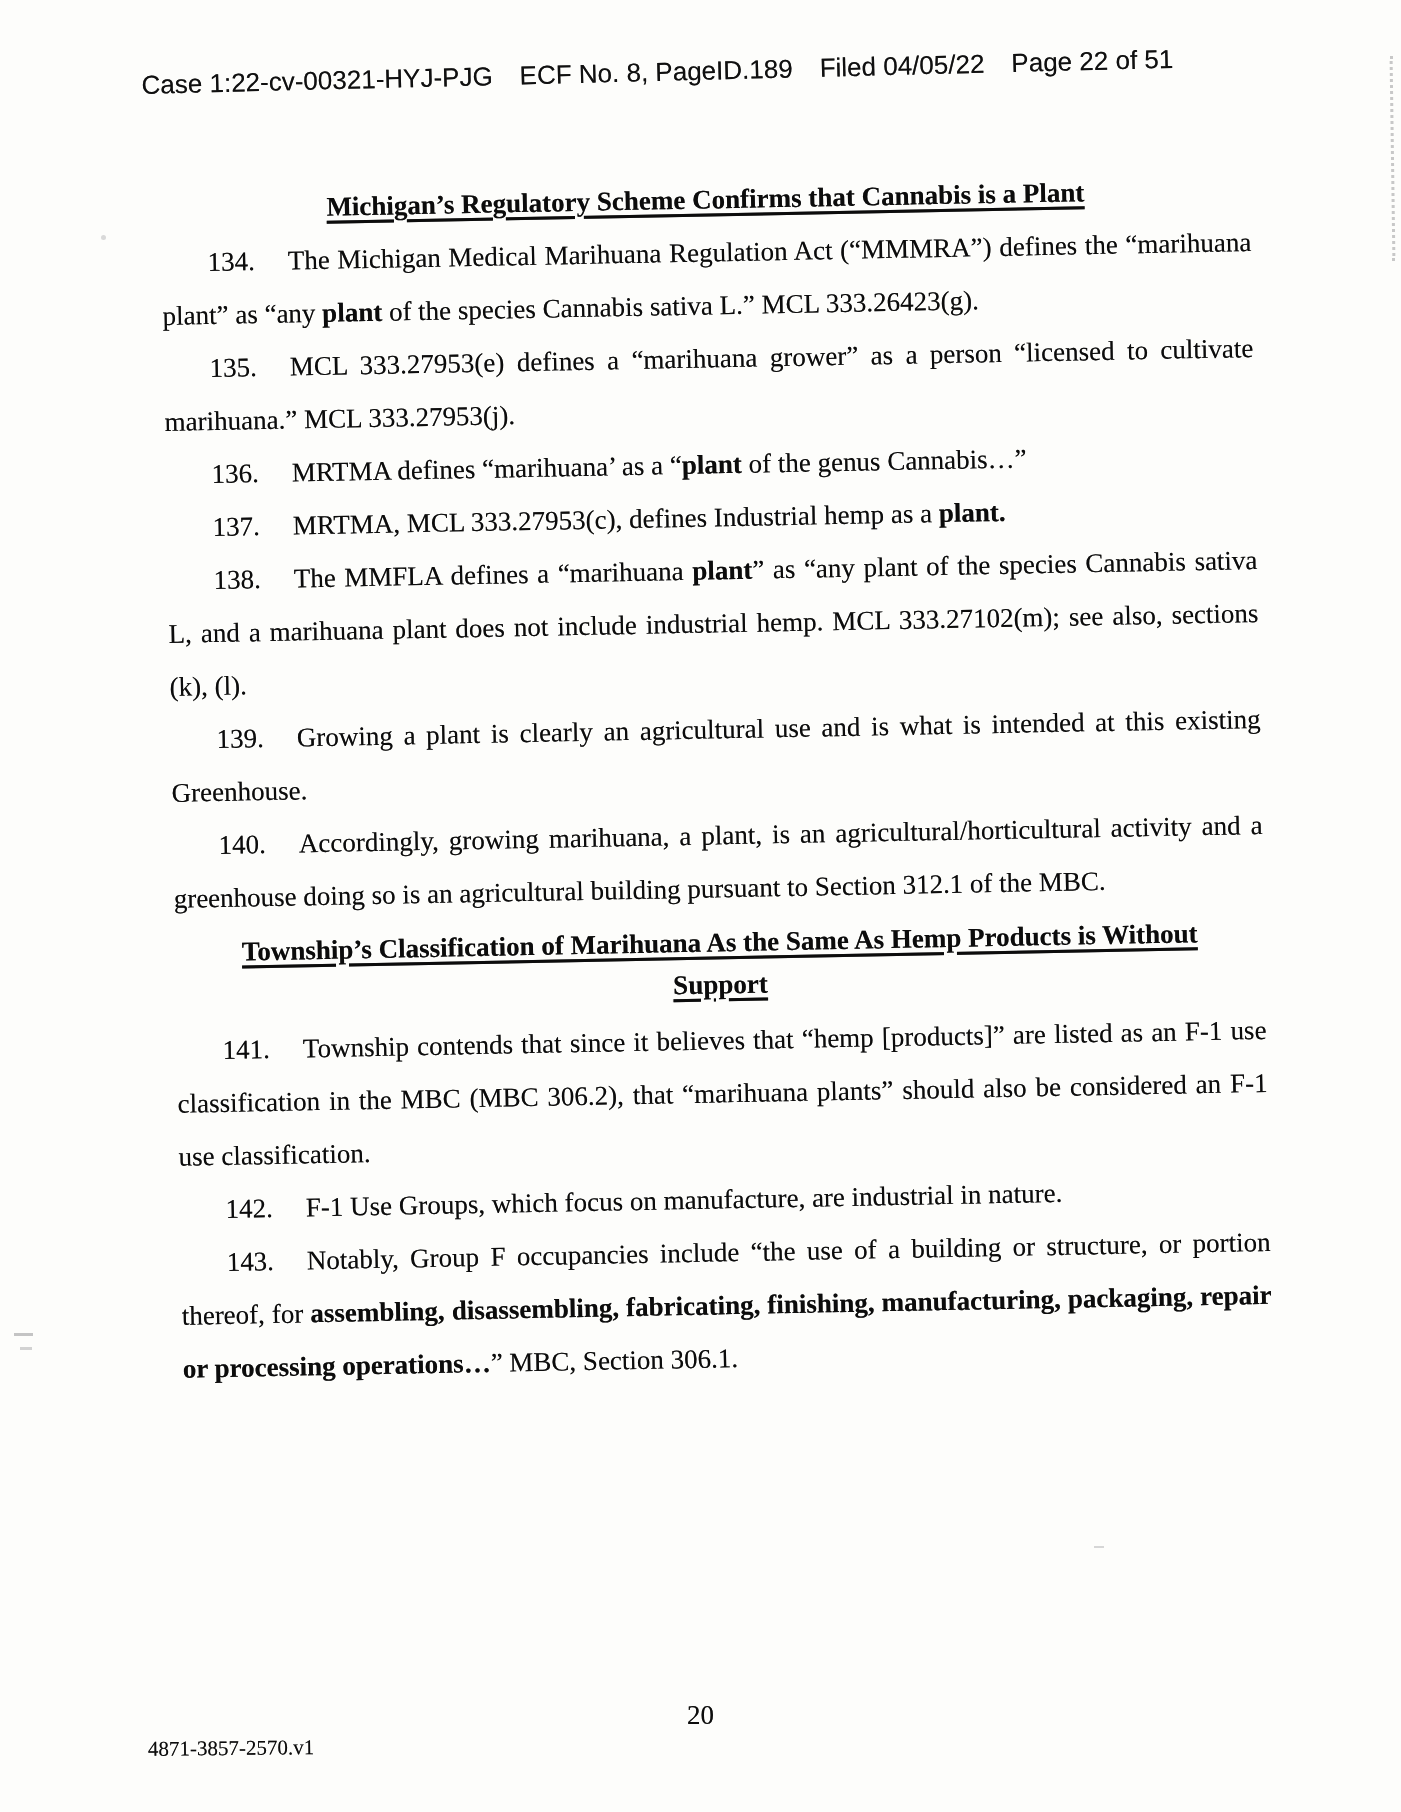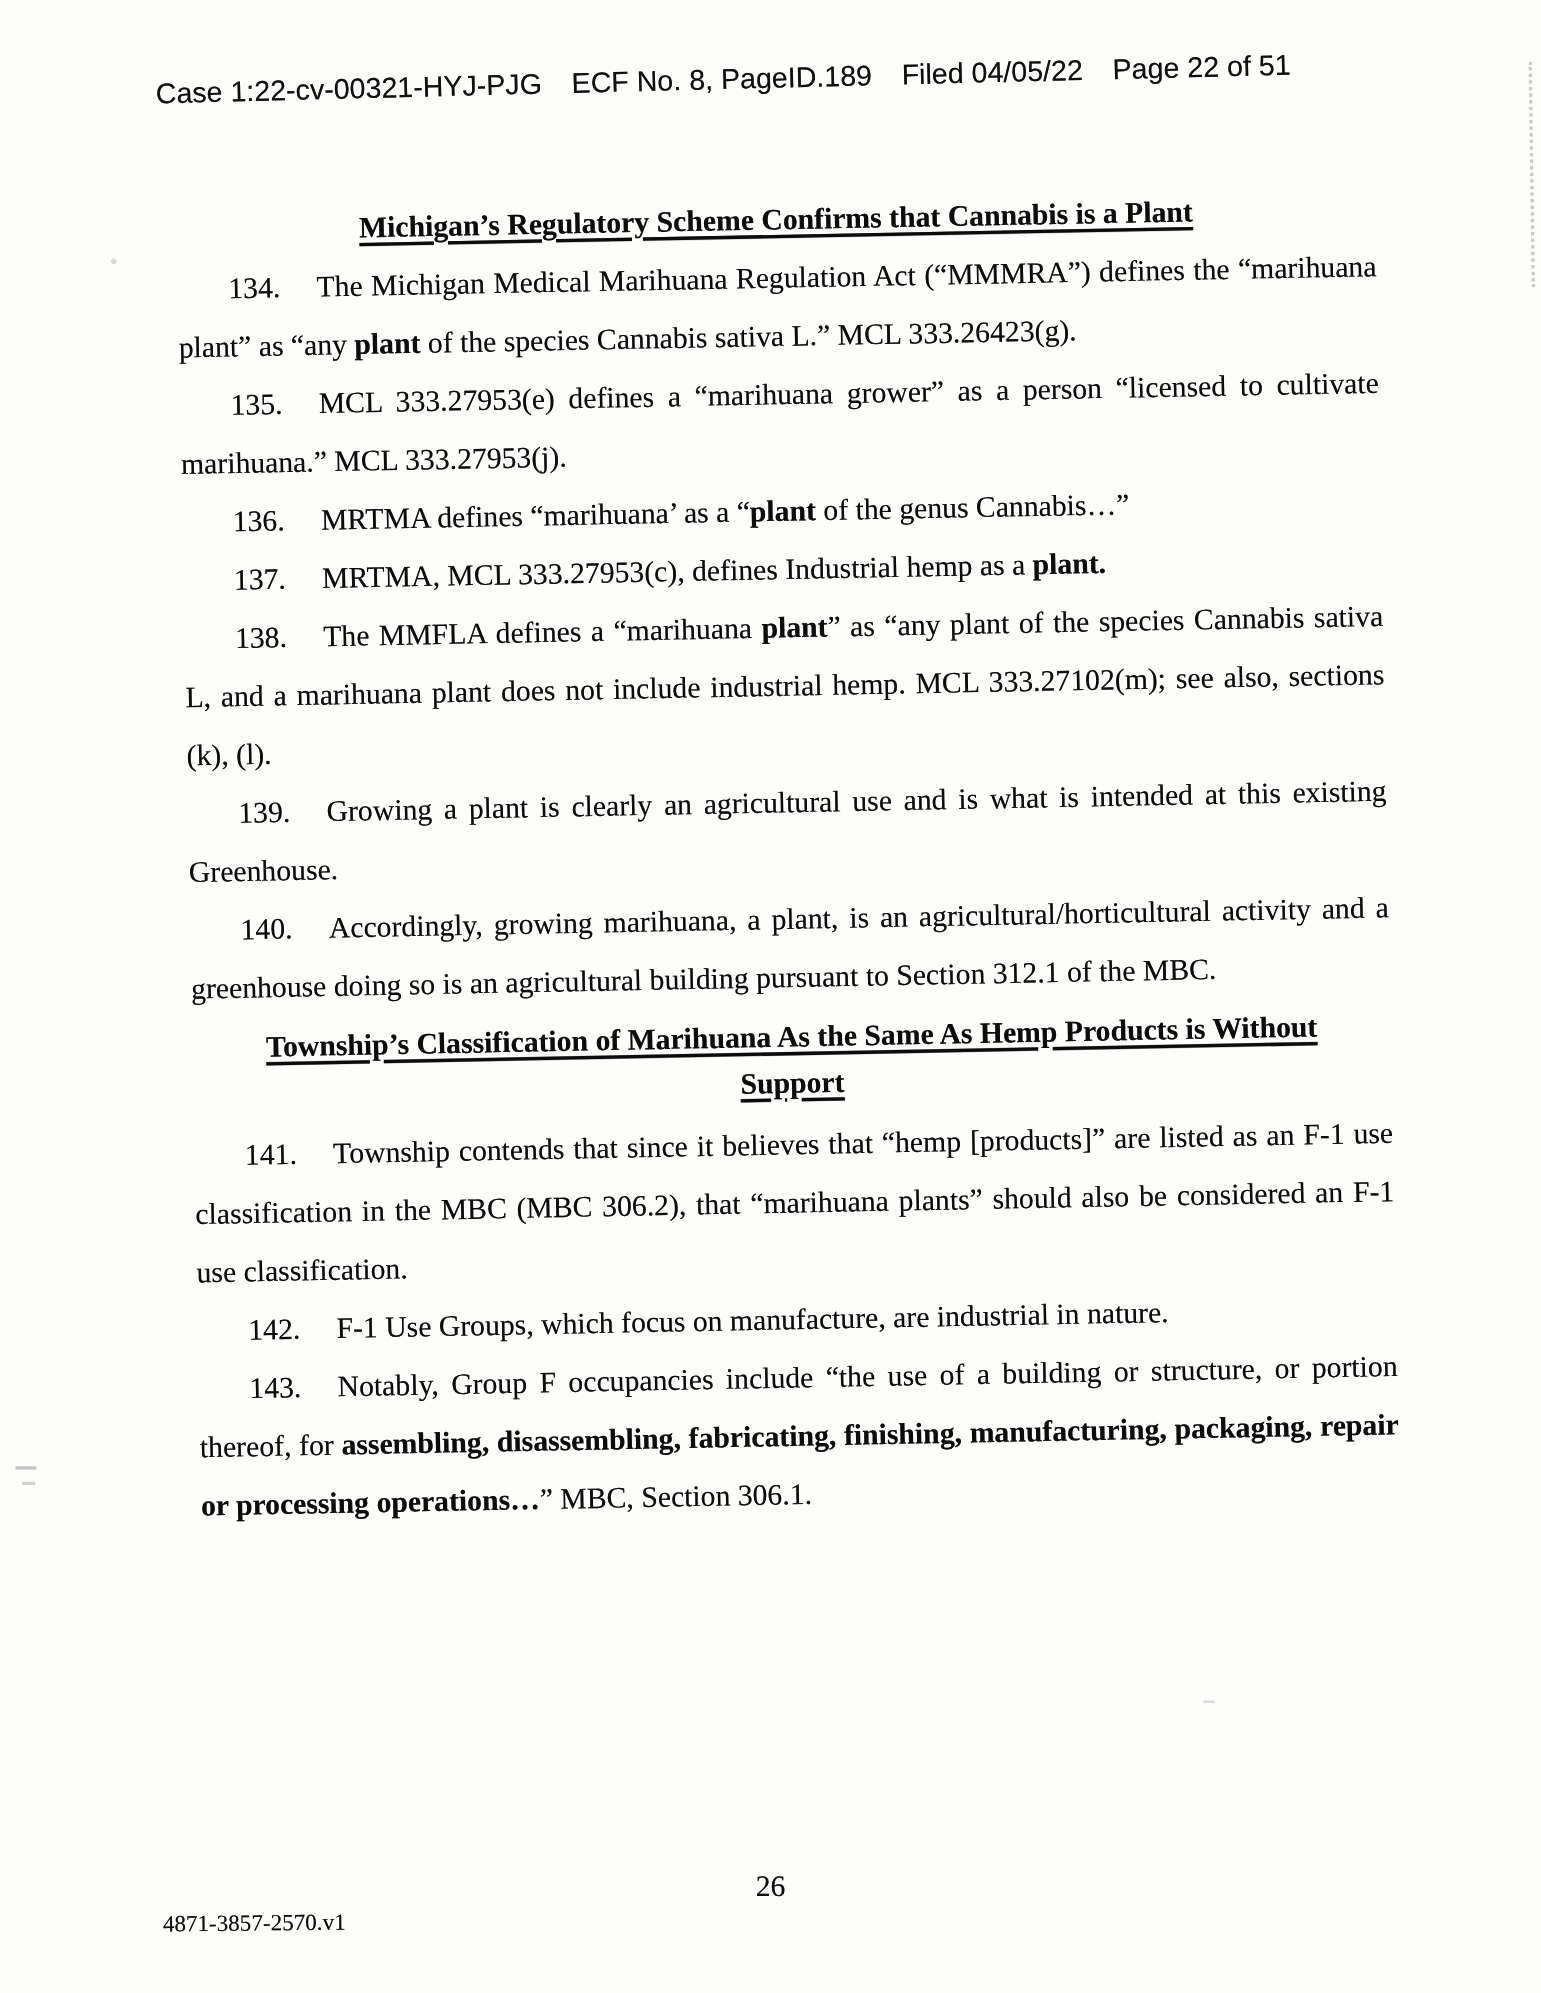--- a/index.html
+++ b/index.html
@@ -94,21 +94,21 @@
     <h2 class="head"><span>Township’s Classification of Marihuana As the Same As Hemp Products is Without</span><br><span>Support</span></h2>
 
     <p class="para"><span class="pnum">141.</span><span>Township contends that since it believes that “hemp [products]” are listed as an F-1 use classification in the MBC (MBC 306.2), that “marihuana plants” should also be considered an F-1 use classification.</span></p>
 
     <p class="para"><span class="pnum">142.</span><span>F-1 Use Groups, which focus on manufacture, are industrial in nature.</span></p>
 
     <p class="para"><span class="pnum">143.</span><span>Notably, Group F occupancies include “the use of a building or structure, or portion thereof, for </span><span class="b">assembling, disassembling, fabricating, finishing, manufacturing, packaging, repair or processing operations…</span><span>” MBC, Section 306.1.</span></p>
 
   </div>
 
-  <div class="pageno">26</div>
+  <div class="pageno">20</div>
   <div class="docid">4871-3857-2570.v1</div>
 
   <div class="scanline-right"></div>
   <div class="speck s1"></div>
   <div class="speck s2"></div>
   <div class="speck s3"></div>
   <div class="speck s4"></div>
 
 </div>
 

